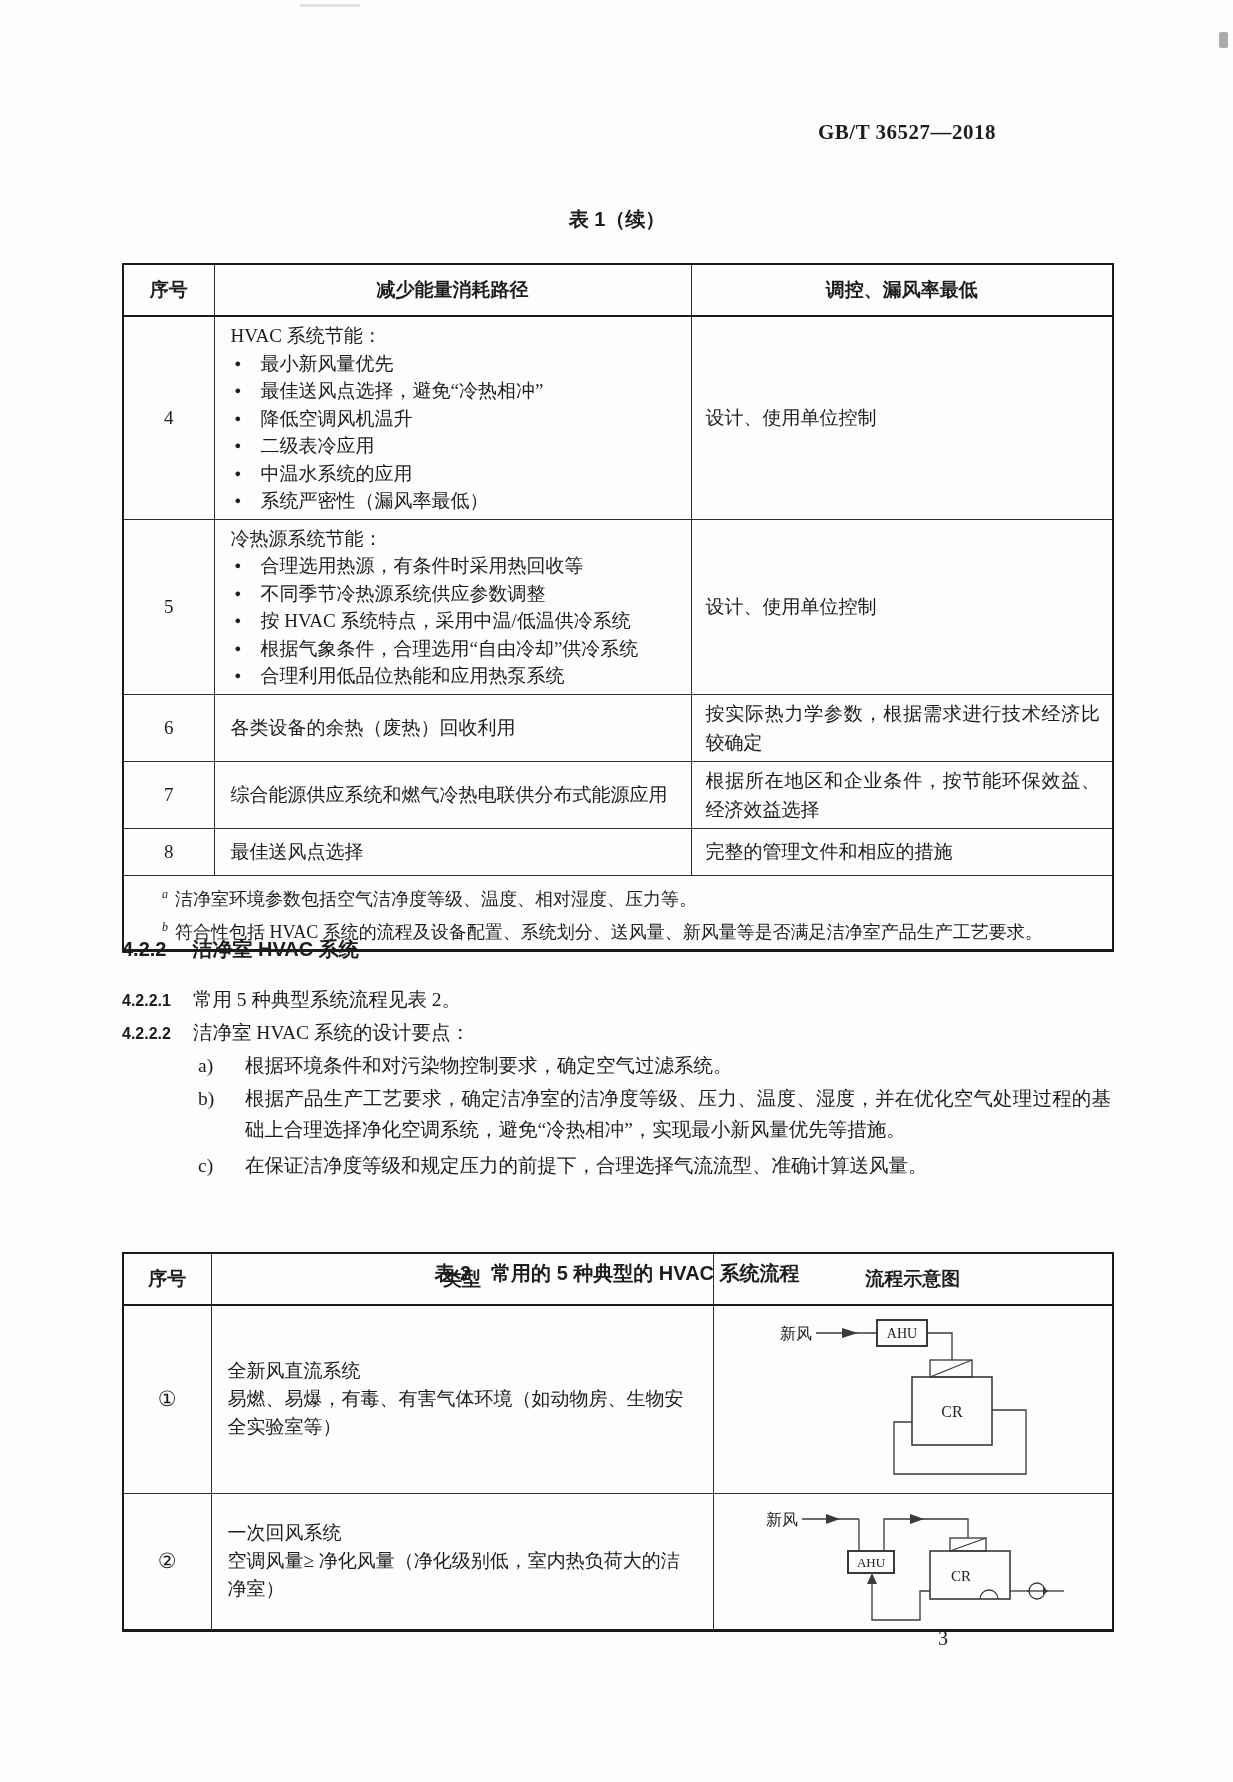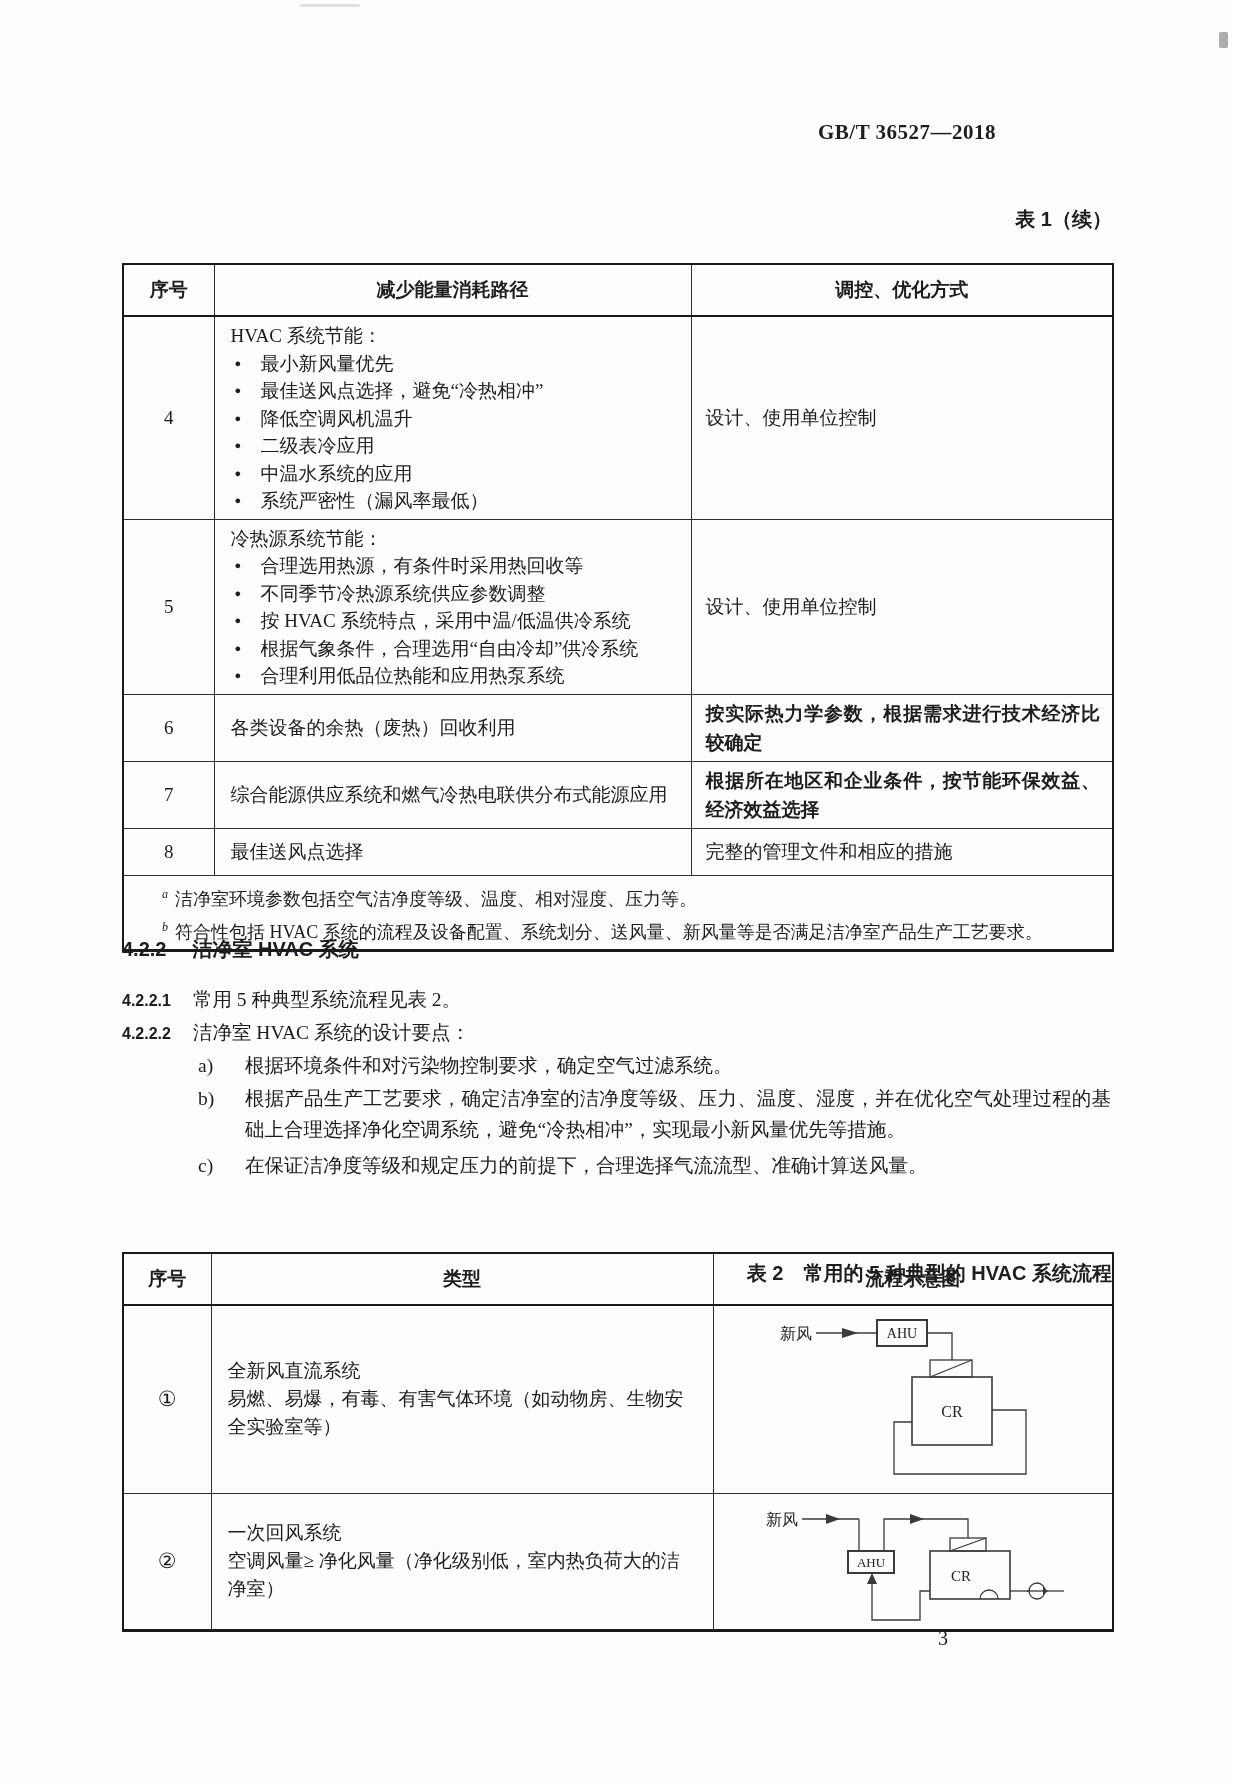--- a/index.html
+++ b/index.html
@@ -8,21 +8,21 @@
     background:#fdfdfc; color:#1d1d1d;
     font-family:"Liberation Serif", serif;
   }
   .page { position:absolute; inset:0; overflow:hidden; }
 
   .docnum {
     position:absolute; top:120px; left:818px;
     font-size:21px; font-weight:bold; letter-spacing:0.5px;text-align:center;
   }
   .tbl-title {
-    position:absolute; left:122px; width:990px; text-align:right;
+    position:absolute; left:122px; width:990px; text-align:center;
     font-family:"Liberation Sans", sans-serif; font-weight:bold; font-size:20px;
   }
   .t1-title { top:206px; }
   .t2-title { top:1260px; }
 
   table.t {
     position:absolute; border-collapse:collapse; table-layout:fixed;
     font-size:19px; border:2px solid #1a1a1a; border-bottom-width:3px;
   }
   .t th, .t td { border:1px solid #2e2e2e; box-sizing:border-box; padding:12px; }
@@ -34,21 +34,21 @@
   .t2 { left:122px; top:1252px; width:990px; }
 
   td.no { text-align:center; }
   td.path { padding:5px 10px 4px 16px; vertical-align:top; }
   td.path.single { vertical-align:middle; }
   .ptitle { line-height:27.5px; }
   ul.blist { list-style:none; margin:0; padding:0; }
   ul.blist li { position:relative; padding-left:30px; line-height:27.5px; }
   ul.blist li::before { content:"●"; position:absolute; left:4px; top:0; font-size:11px; }
   td.ctrl { padding:4px 12px 4px 14px; vertical-align:middle; }
-  td.ctrl .j { text-align:justify; line-height:29px;font-weight:bold; }
+  td.ctrl .j { text-align:justify; line-height:29px; }
   td.fn { padding:4px 32px 3px 38px; vertical-align:top; }
   .fline { line-height:28px; font-size:18px; }
   .fline sup { font-size:12px; margin-right:7px; font-style:italic; }
 
   .h-clause {
     position:absolute; left:122px; top:936px;
     font-family:"Liberation Sans", sans-serif; font-weight:bold; font-size:20px;
   }
   .h-clause .cnum { margin-right:26px; }
   .clause { position:absolute; left:122px; font-size:19.5px; }
@@ -91,21 +91,21 @@
   <table class="t t1">
     <colgroup>
         <col style="width:91px">
         <col style="width:477px">
         <col style="width:422px">
       </colgroup>
     <thead>
       <tr style="height:37px">
         <th>序号</th>
         <th>减少能量消耗路径</th>
-        <th>调控、优化方式</th>
+        <th>调控、漏风率最低</th>
       </tr>
     </thead>
     <tbody>
       <tr style="height:198px">
         <td class="no">4</td>
         <td class="path">
           <div class="ptitle">HVAC 系统节能：</div>
           <ul class="blist">
             <li>最小新风量优先</li>
             <li>最佳送风点选择，避免“冷热相冲”</li>

